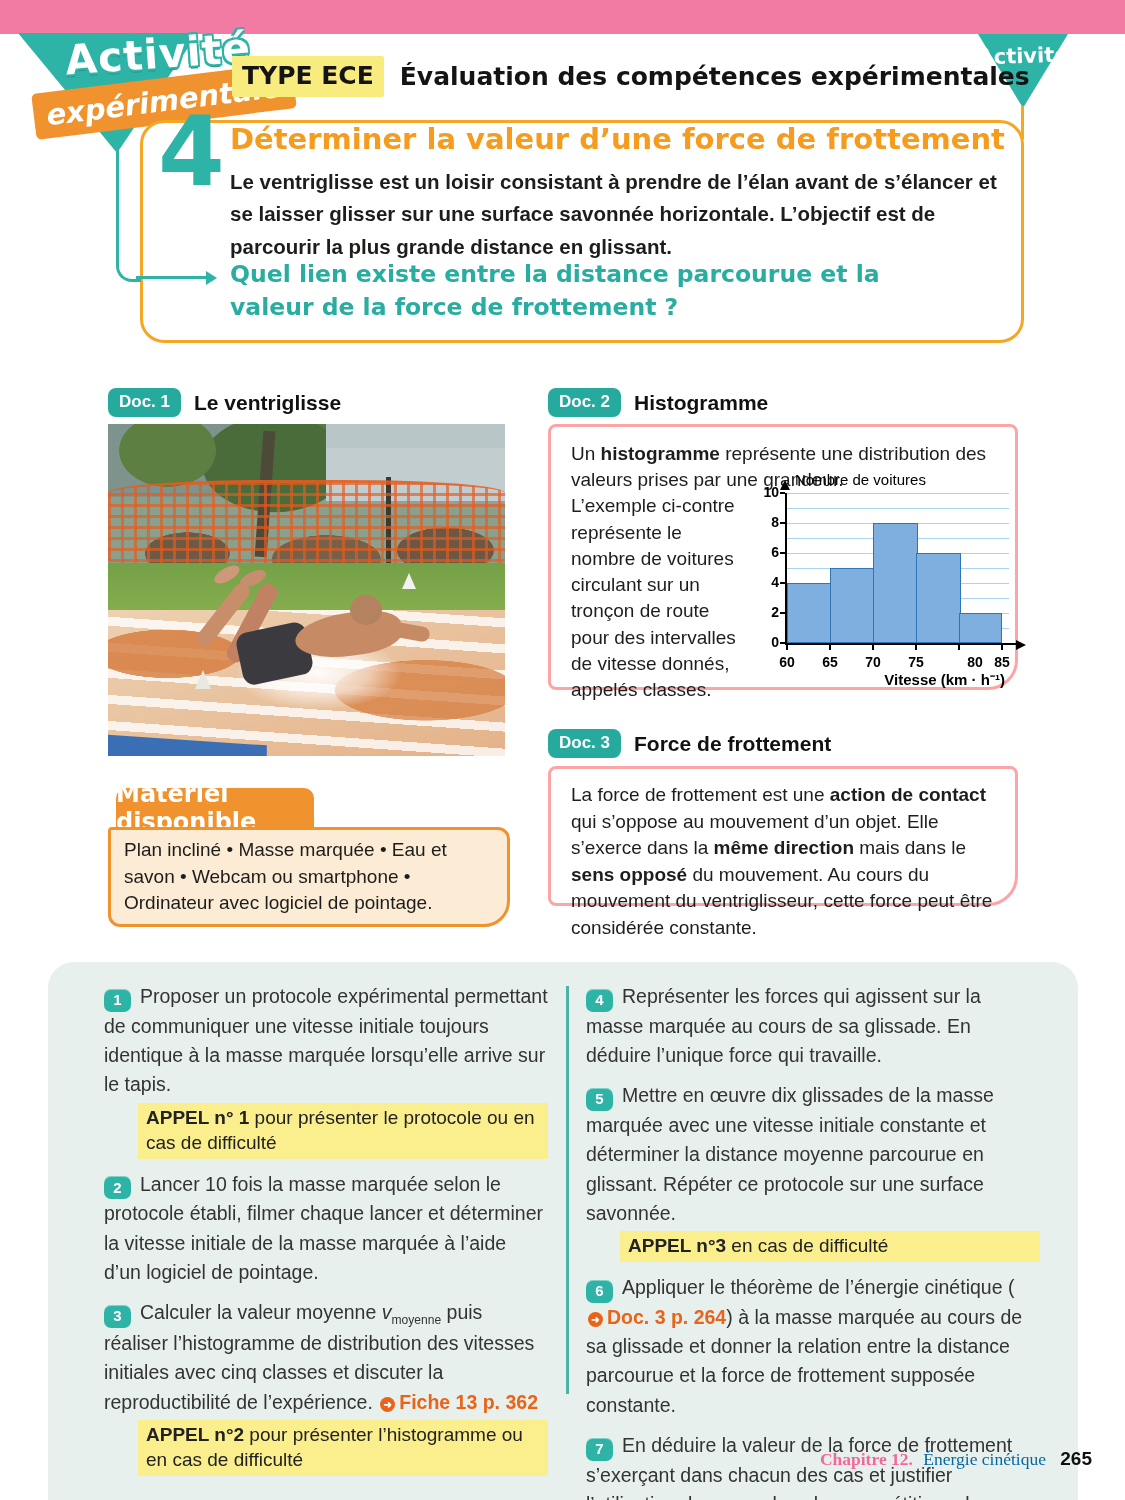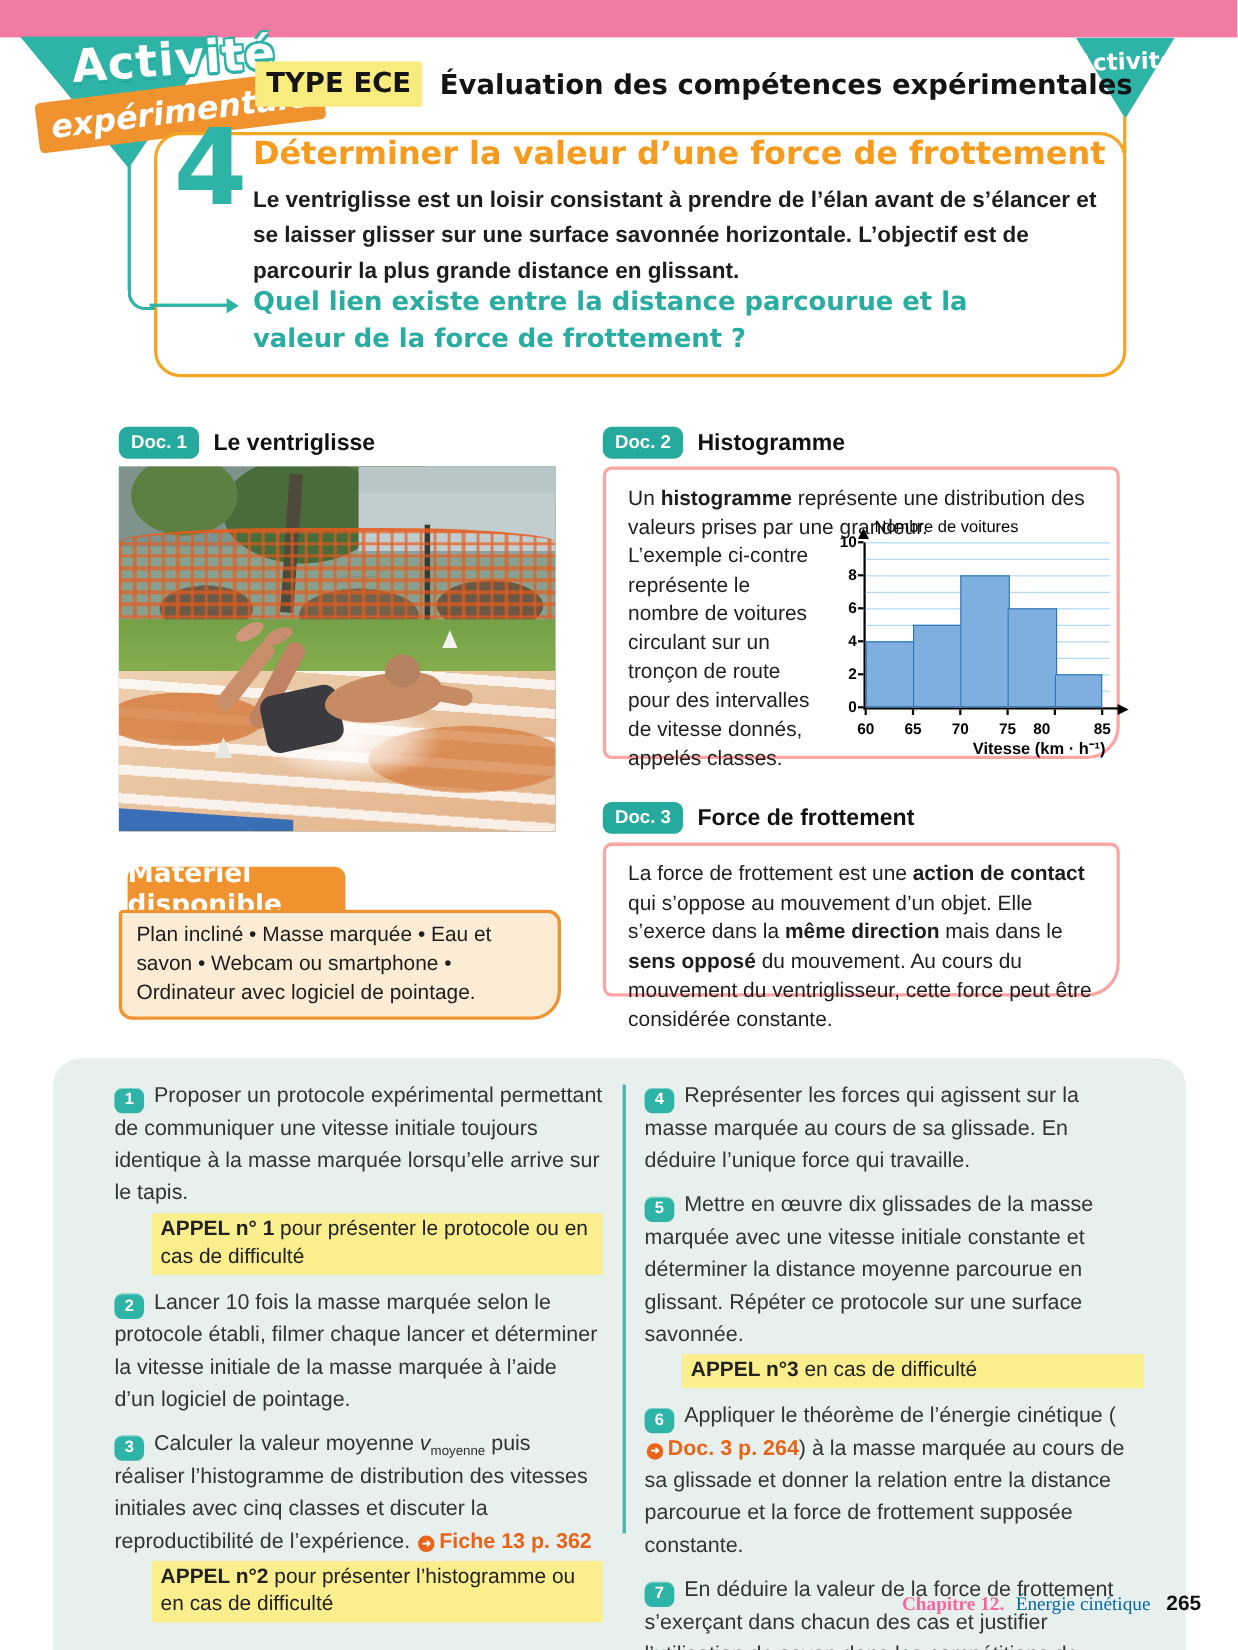--- a/index.html
+++ b/index.html
@@ -263,21 +263,21 @@
         <div class="hist-bar" style="left: 172px; width: 43px; height: 30px; background: rgb(127, 175, 223); border-color: rgb(46, 117, 181);"></div>
         <div class="hist-xtickmark" style="left: -1px;"></div>
         <div class="hist-xlab" style="left: 0px;">60</div>
         <div class="hist-xtickmark" style="left: 42px;"></div>
         <div class="hist-xlab" style="left: 43px;">65</div>
         <div class="hist-xtickmark" style="left: 85px;"></div>
         <div class="hist-xlab" style="left: 86px;">70</div>
         <div class="hist-xtickmark" style="left: 128px;"></div>
         <div class="hist-xlab" style="left: 129px;">75</div>
         <div class="hist-xtickmark" style="left: 171px;"></div>
-        <div class="hist-xlab" style="left: 160px;">80</div>
+        <div class="hist-xlab" style="left: 188px;">80</div>
         <div class="hist-xtickmark" style="left: 214px;"></div>
         <div class="hist-xlab" style="left: 215px;">85</div>
         <div class="hist-ytickmark" style="top: 149px;"></div>
         <div class="hist-ylab" style="top: 141px;">0</div>
         <div class="hist-ytickmark" style="top: 119px;"></div>
         <div class="hist-ylab" style="top: 111px;">2</div>
         <div class="hist-ytickmark" style="top: 89px;"></div>
         <div class="hist-ylab" style="top: 81px;">4</div>
         <div class="hist-ytickmark" style="top: 59px;"></div>
         <div class="hist-ylab" style="top: 51px;">6</div>

